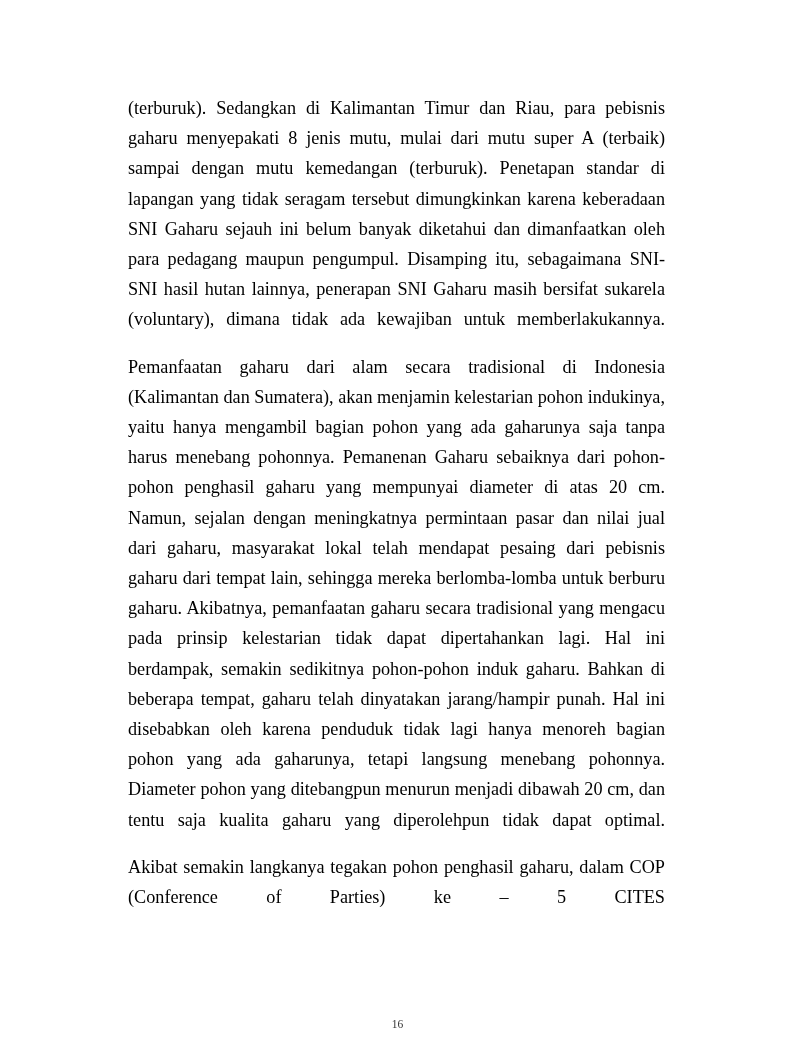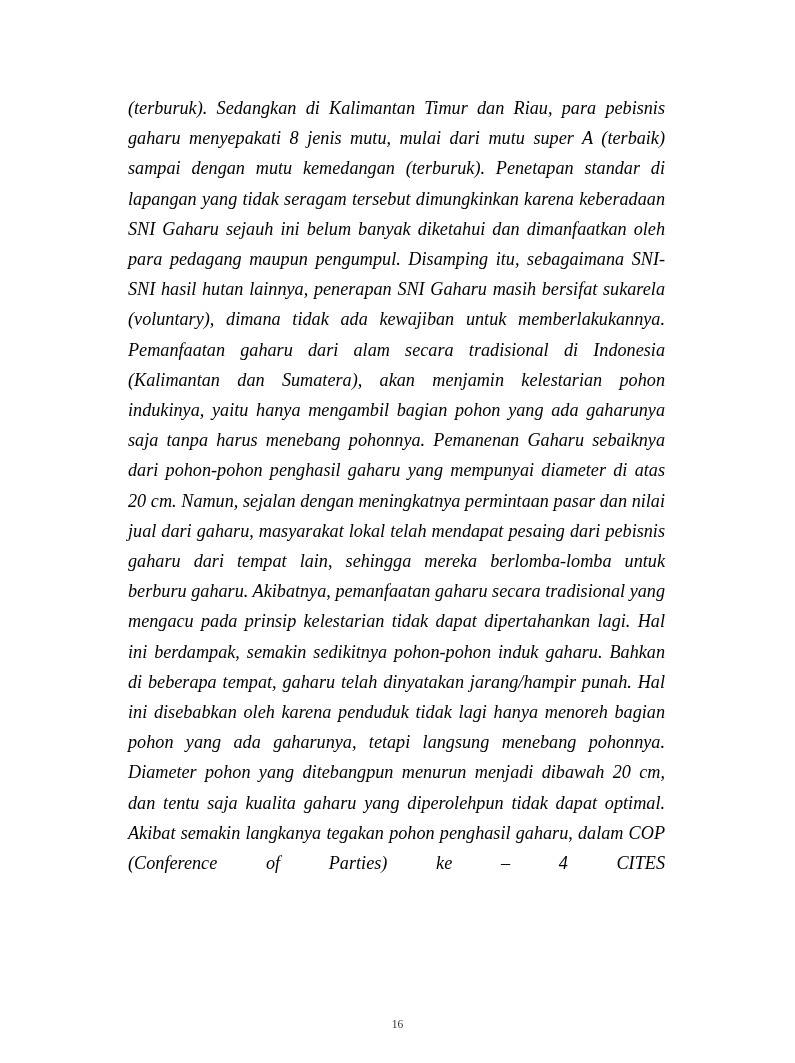--- a/index.html
+++ b/index.html
@@ -18,33 +18,32 @@
     position: relative;
     width: 795px;
     height: 1063px;
     box-sizing: border-box;
   }
   .content {
     position: absolute;
     left: 128px;
     top: 93px;
     width: 537px;
-    font-style: italic;
   }
   .para {
     margin: 0;
     text-align: justify;
     text-justify: inter-word;
     font-size: 18.2px;
     line-height: 30.2px;
     color: #000000;
     hyphens: none;
   }
   .para + .para {
-    margin-top: 0px;
+    margin-top: 17px;
   }
   
   .para.full-justify {
     text-align-last: justify;
   }
   .footer {
     position: absolute;
     left: 0;
     top: 1018px;
     width: 795px;
@@ -54,16 +53,16 @@
     color: #333333;
   }
 </style>
 </head>
 <body>
 
 <div class="page">
   <div class="content">
     <p class="para full-justify">(terburuk). Sedangkan di Kalimantan Timur dan Riau, para pebisnis gaharu menyepakati 8 jenis mutu, mulai dari mutu super A (terbaik) sampai dengan mutu kemedangan (terburuk). Penetapan standar di lapangan yang tidak seragam tersebut dimungkinkan karena keberadaan SNI Gaharu sejauh ini belum banyak diketahui dan dimanfaatkan oleh para pedagang maupun pengumpul. Disamping itu, sebagaimana SNI-SNI hasil hutan lainnya, penerapan SNI Gaharu masih bersifat sukarela (voluntary), dimana tidak ada kewajiban untuk memberlakukannya.</p>
     <p class="para full-justify">Pemanfaatan gaharu dari alam secara tradisional di Indonesia (Kalimantan dan Sumatera), akan menjamin kelestarian pohon indukinya, yaitu hanya mengambil bagian pohon yang ada gaharunya saja tanpa harus menebang pohonnya. Pemanenan Gaharu sebaiknya dari pohon-pohon penghasil gaharu yang mempunyai diameter di atas 20 cm. Namun, sejalan dengan meningkatnya permintaan pasar dan nilai jual dari gaharu, masyarakat lokal telah mendapat pesaing dari pebisnis gaharu dari tempat lain, sehingga mereka berlomba-lomba untuk berburu gaharu. Akibatnya, pemanfaatan gaharu secara tradisional yang mengacu pada prinsip kelestarian tidak dapat dipertahankan lagi. Hal ini berdampak, semakin sedikitnya pohon-pohon induk gaharu. Bahkan di beberapa tempat, gaharu telah dinyatakan jarang/hampir punah. Hal ini disebabkan oleh karena penduduk tidak lagi hanya menoreh bagian pohon yang ada gaharunya, tetapi langsung menebang pohonnya. Diameter pohon yang ditebangpun menurun menjadi dibawah 20 cm, dan tentu saja kualita gaharu yang diperolehpun tidak dapat optimal.</p>
-    <p class="para full-justify">Akibat semakin langkanya tegakan pohon penghasil gaharu, dalam COP (Conference of Parties) ke – 4 CITES</p>
+    <p class="para full-justify">Akibat semakin langkanya tegakan pohon penghasil gaharu, dalam COP (Conference of Parties) ke – 5 CITES</p>
   </div>
   <div class="footer">16</div>
 </div>
 
 </body></html>

